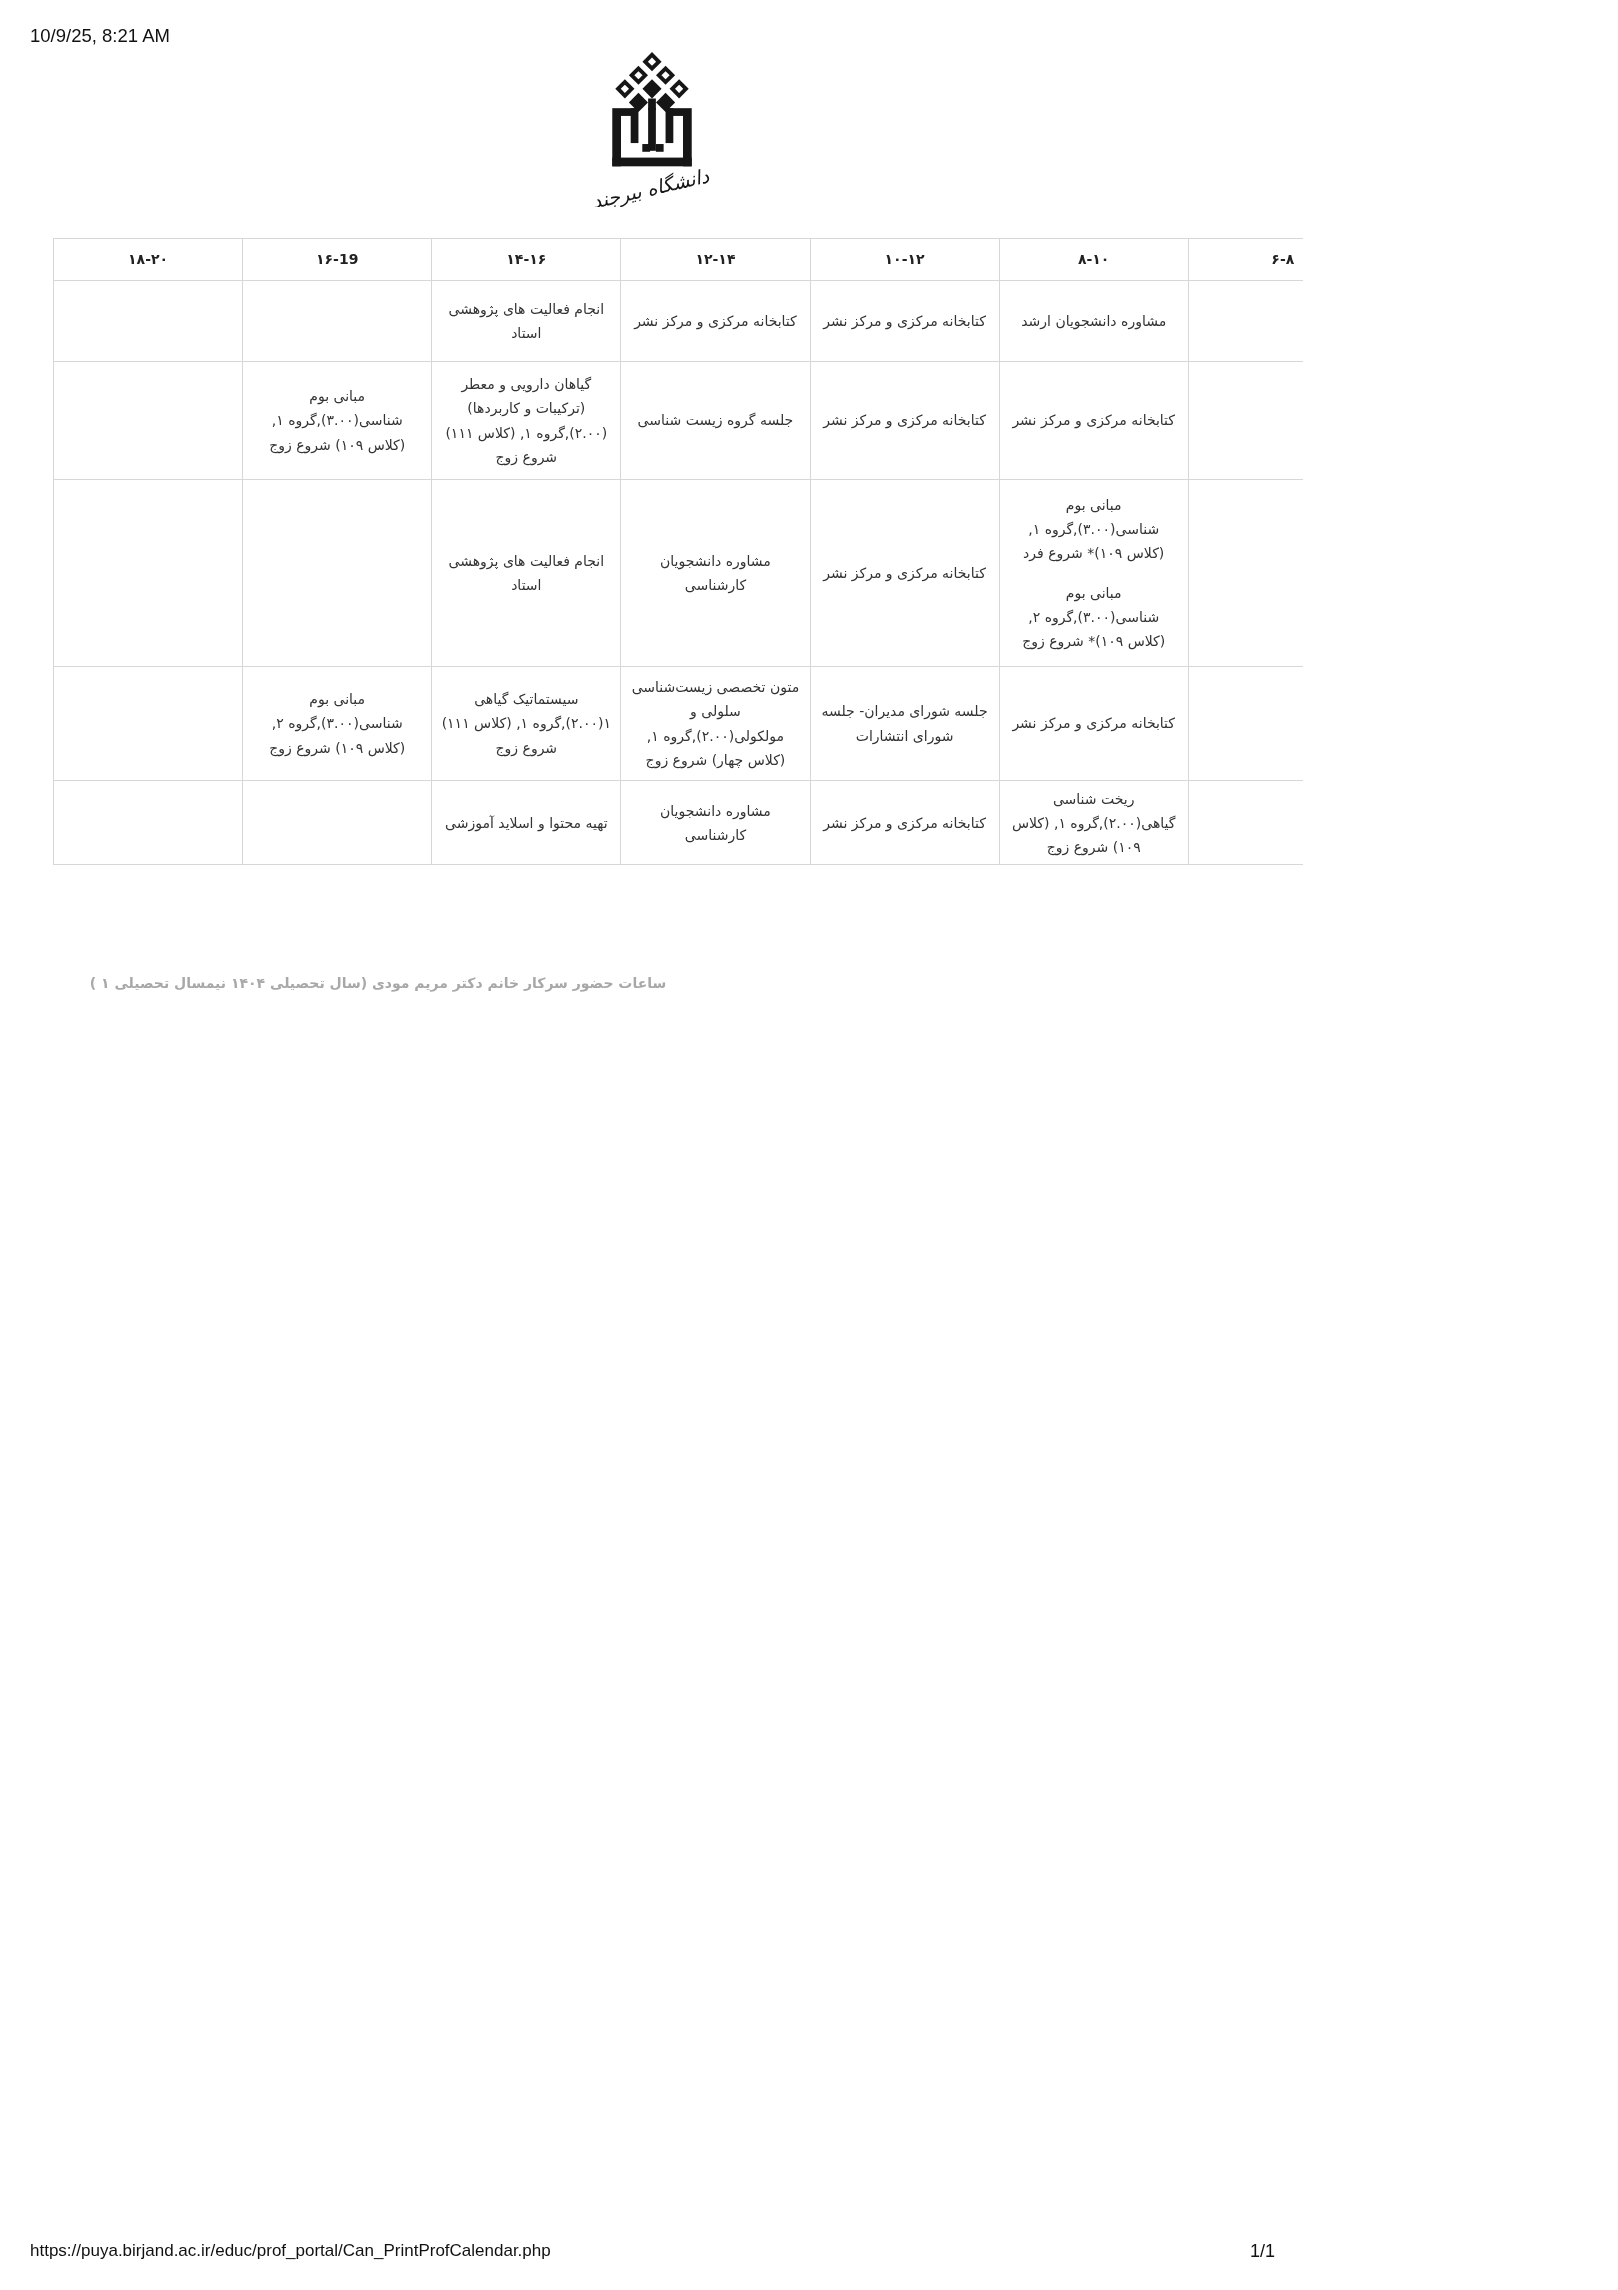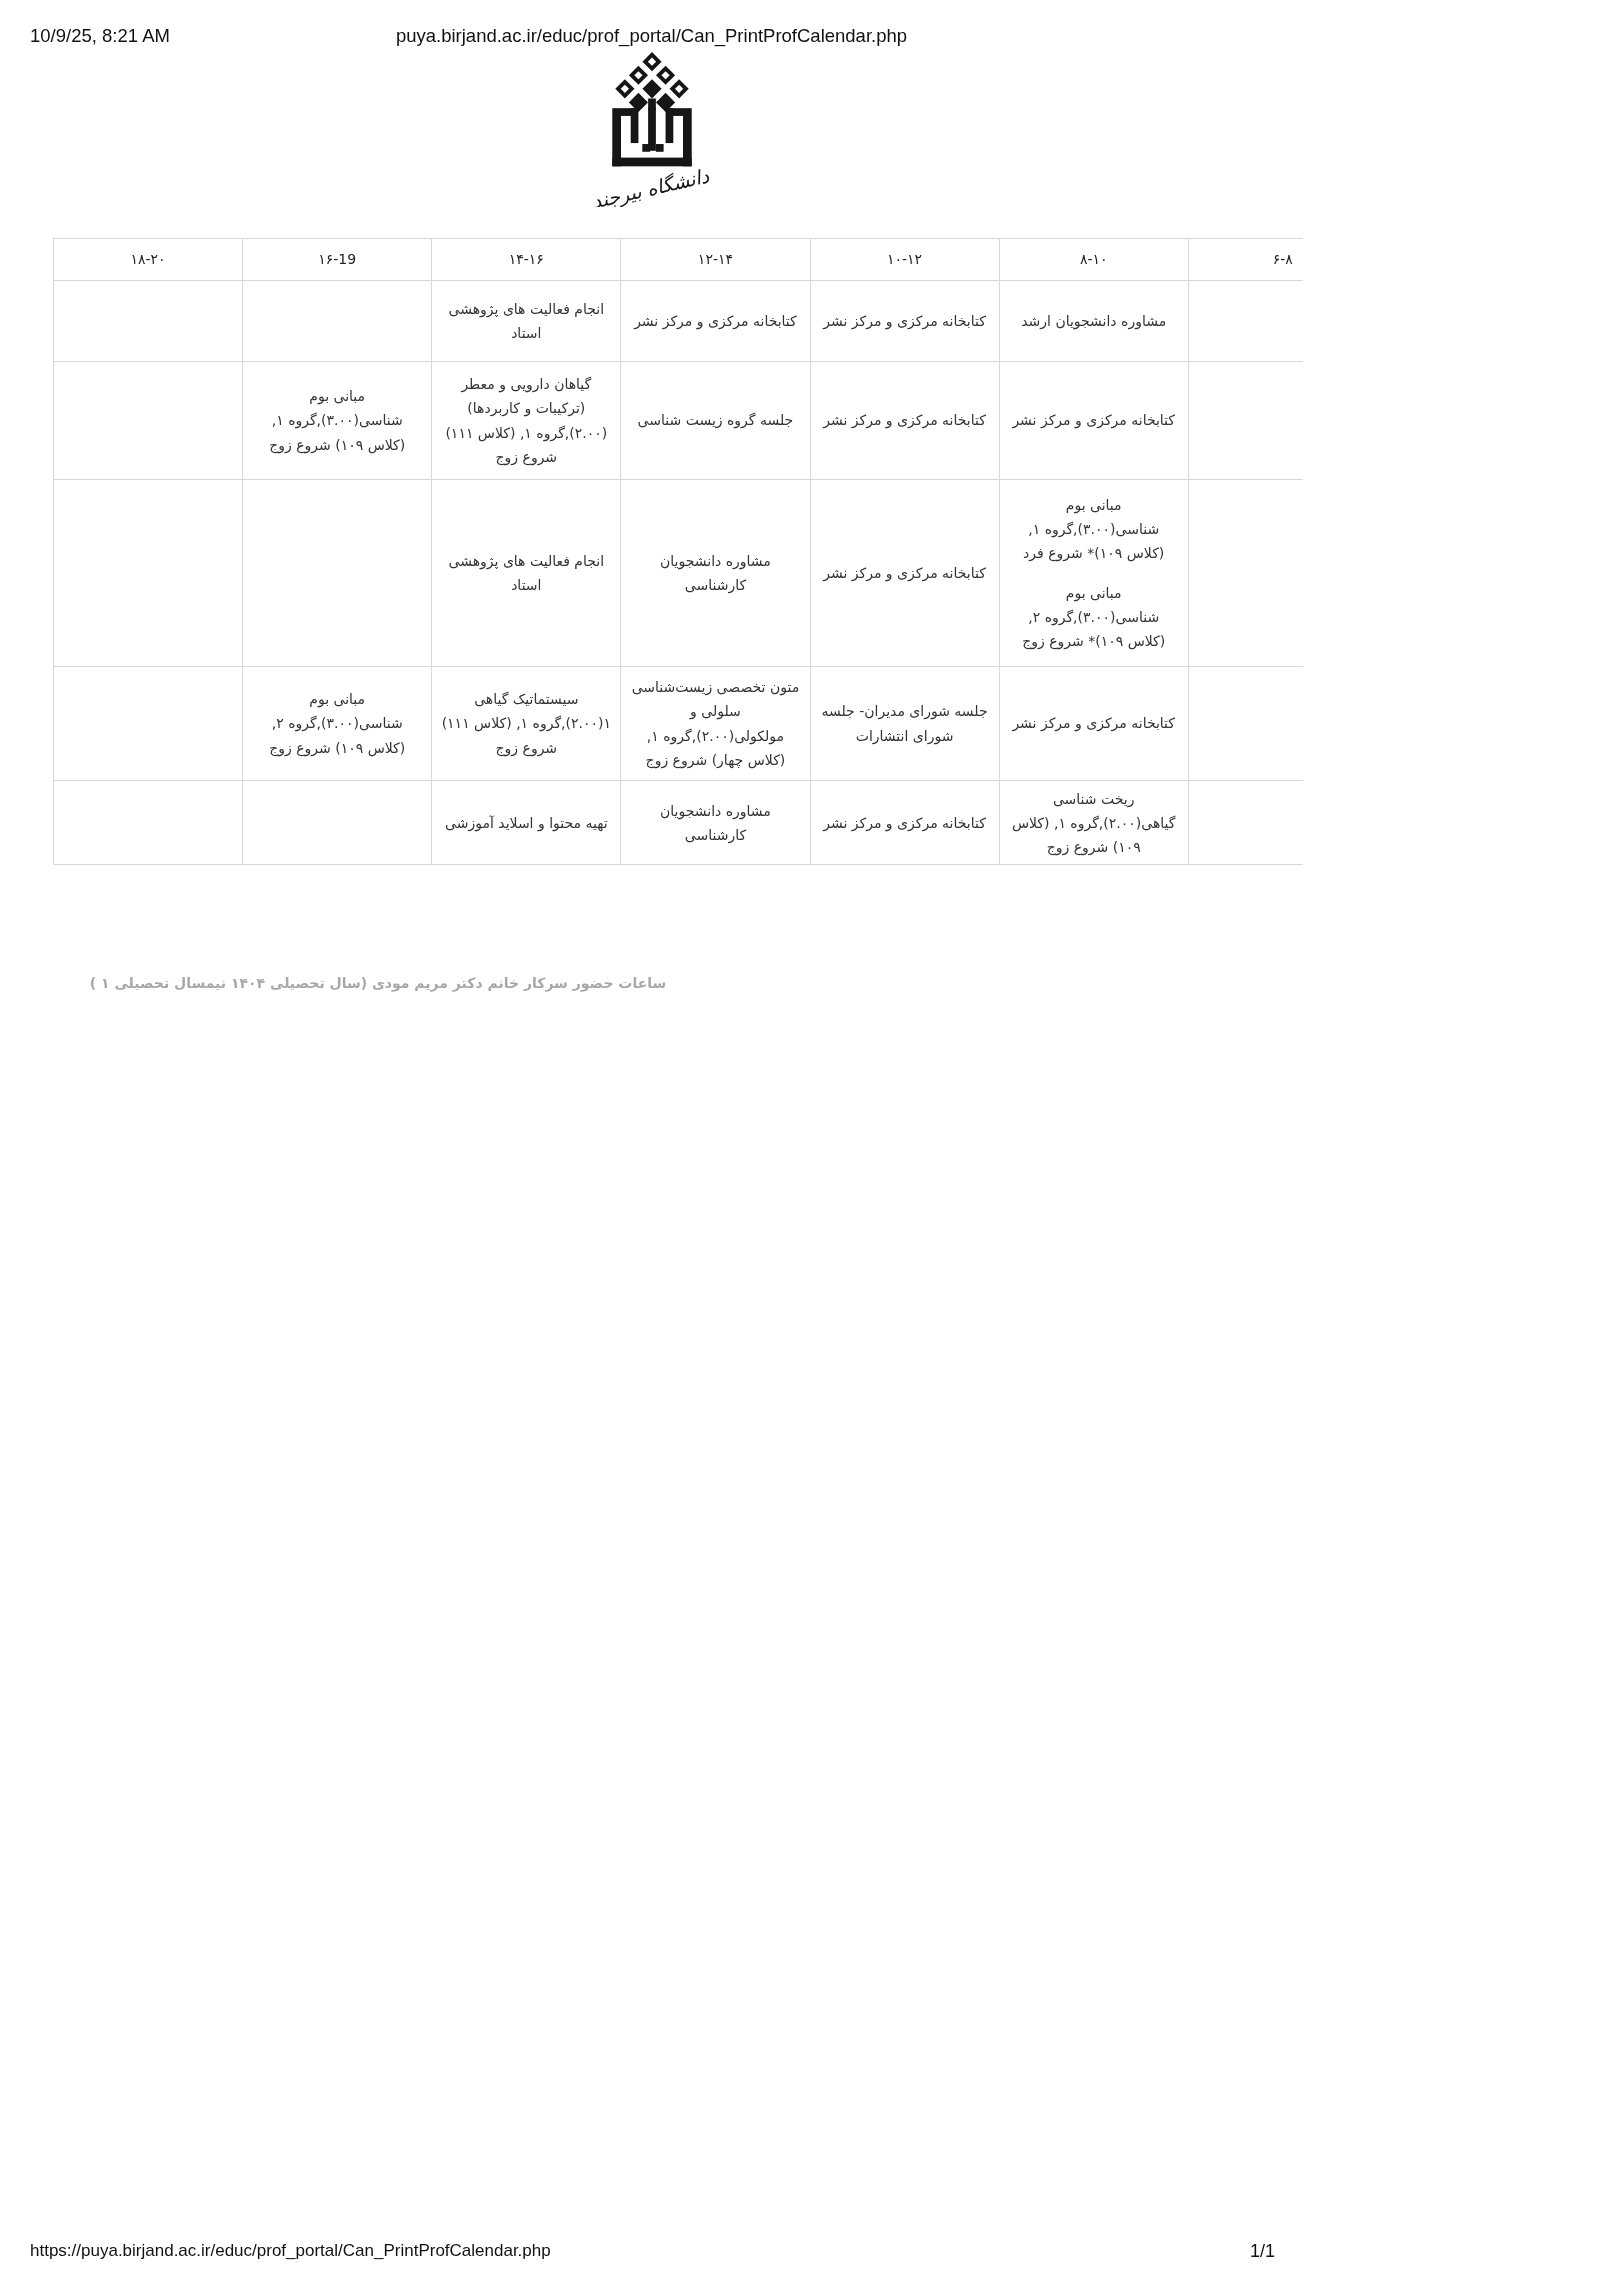--- a/index.html
+++ b/index.html
@@ -19,21 +19,21 @@
   .logo-wrap svg{display:block;}
 
   
   .table-wrap{position:absolute;top:238px;left:53px;width:1514px;}
   table.schedule{border-collapse:collapse;table-layout:fixed;width:1514px;direction:rtl;}
   table.schedule th,table.schedule td{
       border:1.8px solid #d7d7da;text-align:center;vertical-align:middle;
       font-size:14px;line-height:1.72;color:#333;padding:5.5px 9.2px;
       font-family:"DejaVu Sans",sans-serif;word-wrap:break-word;}
   table.schedule thead tr{height:42px;}
-  table.schedule thead th{font-weight:normal;color:#222;}
+  table.schedule thead th{font-weight:bold;color:#222;}
   table.schedule th.day-cell{font-weight:bold;color:#8b5cf6;}
   table.schedule tbody tr:nth-child(1){height:81px;}
   table.schedule tbody tr:nth-child(2){height:118px;}
   table.schedule tbody tr:nth-child(3){height:187px;}
   table.schedule tbody tr:nth-child(4){height:114px;}
   table.schedule tbody tr:nth-child(5){height:81px;}
   table.schedule tbody tr:nth-child(6){height:90px;}
   td .para{margin:0;}
   td .para + .para{margin-top:16px;}
 
@@ -41,21 +41,20 @@
   .calendar-caption{position:absolute;top:975px;left:69px;width:618px;
       direction:rtl;text-align:center;font-weight:bold;font-size:14px;
       color:#a8a8a8;font-family:"DejaVu Sans",sans-serif;white-space:nowrap;}
 </style>
 </head>
 <body>
 
 <div class="page">
 
   <div class="print-meta datetime">10/9/25, 8:21 AM</div>
-  <div class="print-meta doc-title">puya.birjand.ac.ir/educ/prof_portal/Can_PrintProfCalendar.php</div>
 
   <div class="logo-wrap">
     <svg width="138" height="155" viewBox="0 0 140 160">
       <g fill="#161616">
 
         <g>
           <rect x="63" y="3" width="14" height="14" transform="rotate(45 70 10)"></rect>
           <rect x="49" y="17" width="14" height="14" transform="rotate(45 56 24)"></rect>
           <rect x="77" y="17" width="14" height="14" transform="rotate(45 84 24)"></rect>
           <rect x="35" y="31" width="14" height="14" transform="rotate(45 42 38)"></rect>

